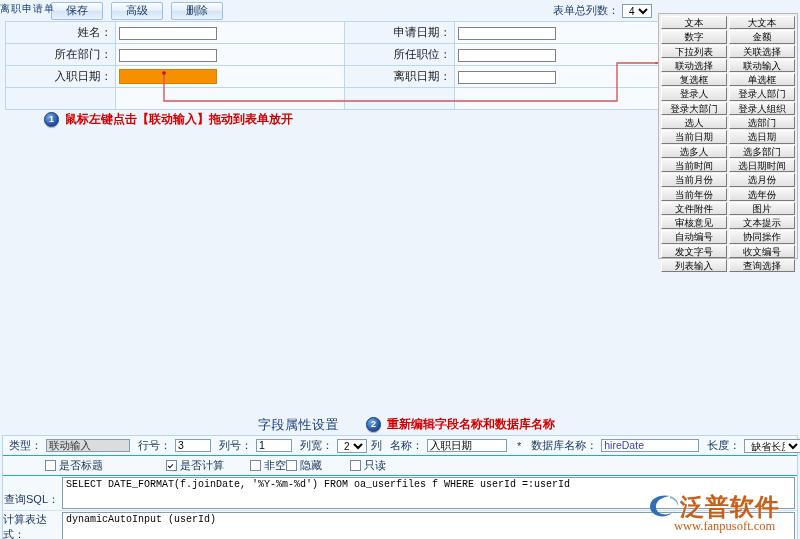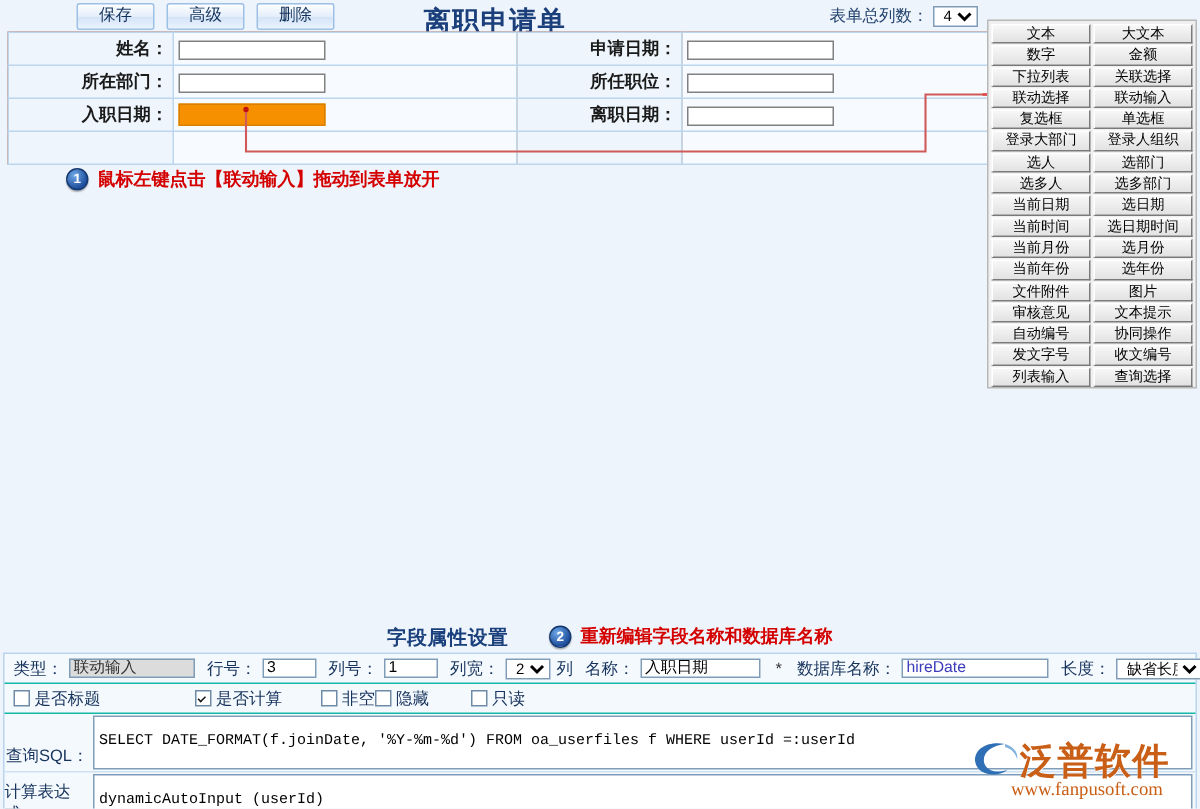--- a/index.html
+++ b/index.html
@@ -15,33 +15,32 @@
   #toolbar{position:absolute;left:4px;top:2px;display:flex;gap:8px;margin-left:47px;}
   .tb-btn{
     width:50px;height:16px;line-height:15px;text-align:center;
     font-size:11px;
     background:linear-gradient(to bottom,#fdfeff 0%,#e4eefb 50%,#d3e3f7 51%,#eaf3fd 100%);
     border:1px solid #9dc0e6;border-radius:2px;color:#12325c;
     box-shadow:0 1px 0 rgba(255,255,255,.8) inset;
     cursor:pointer;
   }
   #form-title{
-    position:absolute;left:0;top:2px;width:660px;text-align:center;
-    font-size:18px;font-weight:bold;color:#1b3f7a;letter-spacing:1px;
+    position:absolute;left:0;top:2px;width:660px;
+    font-size:10px;font-weight:normal;color:#1b3f7a;letter-spacing:1px;
   }
   #col-count-wrap{position:absolute;right:8px;top:3px;font-size:11px;color:#22426e;display:flex;align-items:center;gap:3px;}
   .mini-select{
     height:14px;font-size:10px;border:1px solid #7f9db9;background:#fff;
     padding:0 0 0 2px;
   }
   #form-table{
     position:absolute;left:5px;top:21px;width:648px;
-    border-collapse:collapse;background:#c2410c;
+    border-collapse:collapse;background:#7dd3fc;
     table-layout:fixed;
-    font-weight:bold;
   }
   #form-table td{
     border:1px solid #bcd6ee;height:21px;padding:0 3px;background:#f2f8fe;
   }
   .lbl-cell{text-align:right;width:103px;font-size:11.5px;color:#1a1a1a;background:#eef5fc !important;}
   .fld-cell{width:222px;background:#f7fbff !important;}
   .txtbox{
     width:96px;height:11px;border:1px solid #808080;background:#fff;
     display:inline-block;vertical-align:middle;
   }
@@ -77,21 +76,21 @@
     border:1px solid;border-color:#fff #7a7a7a #7a7a7a #fff;
     cursor:pointer;overflow:hidden;white-space:nowrap;
   }
   
   #prop-panel{
     position:absolute;left:0;top:415px;width:800px;height:124px;
     background:#eef4fb;
   }
   #prop-title-row{position:relative;height:18px;}
   #prop-title{
-    position:absolute;left:258px;top:1px;font-size:13px;font-weight:bold;color:#19407c;letter-spacing:.5px;
+    position:absolute;left:258px;top:1px;font-size:13px;font-weight:normal;color:#19407c;letter-spacing:.5px;
   }
   #note2{position:absolute;left:366px;top:1px;}
   #prop-rows{
     position:absolute;left:2px;top:20px;width:796px;
     border:1px solid #b9d4ec;background:#f4f9fe;box-sizing:border-box;
   }
   .prop-line{
     display:flex;align-items:center;height:19px;
     border-bottom:1px solid #14b8a6;padding-left:6px;gap:4px;
     font-size:11px;color:#15325b;white-space:nowrap;
@@ -119,21 +118,21 @@
   }
   .cbwrap{display:flex;align-items:center;gap:3px;font-size:11px;color:#15325b;}
   .big-row{display:flex;align-items:stretch;border-bottom:1px solid #cfe1f2;min-height:34px;}
   .big-lab{
     width:56px;flex:0 0 56px;display:flex;align-items:flex-end;justify-content:flex-end;
     font-size:11px;color:#15325b;padding:0 3px 3px 0;
   }
   .big-field{
     flex:1 1 auto;border:1px solid #7f9db9;background:#fff;margin:1px 2px 1px 0;
     font-family:"Liberation Mono","DejaVu Sans Mono",monospace;font-size:10px;
-    padding:11px 3px;color:#000;line-height:12px;overflow:hidden;
+    padding:1px 3px;color:#000;line-height:12px;overflow:hidden;
     position:relative;
   }
   
   #logo{
     position:absolute;right:4px;bottom:4px;width:148px;height:44px;
     pointer-events:none;
   }
   #logo .brand{
     position:absolute;left:32px;top:0;font-size:24px;font-weight:bold;color:#c95e16;
     font-family:"DejaVu Sans",sans-serif;letter-spacing:1px;
@@ -223,34 +222,38 @@
   </div>
   <div class="pal-row">
     <div class="pal-btn">联动选择</div>
     <div class="pal-btn">联动输入</div>
   </div>
   <div class="pal-row">
     <div class="pal-btn">复选框</div>
     <div class="pal-btn">单选框</div>
   </div>
   <div class="pal-row">
+    <div class="pal-btn">登录人</div>
+    <div class="pal-btn">登录人部门</div>
+  </div>
+  <div class="pal-row">
     <div class="pal-btn">登录大部门</div>
     <div class="pal-btn">登录人组织</div>
   </div>
   <div class="pal-row">
     <div class="pal-btn">选人</div>
     <div class="pal-btn">选部门</div>
   </div>
   <div class="pal-row">
+    <div class="pal-btn">当前日期</div>
+    <div class="pal-btn">选日期</div>
+  </div>
+  <div class="pal-row">
     <div class="pal-btn">选多人</div>
     <div class="pal-btn">选多部门</div>
-  </div>
-  <div class="pal-row">
-    <div class="pal-btn">当前日期</div>
-    <div class="pal-btn">选日期</div>
   </div>
   <div class="pal-row">
     <div class="pal-btn">当前时间</div>
     <div class="pal-btn">选日期时间</div>
   </div>
   <div class="pal-row">
     <div class="pal-btn">当前月份</div>
     <div class="pal-btn">选月份</div>
   </div>
   <div class="pal-row">
@@ -315,21 +318,21 @@
       <span class="spacer" style="width:32px;"></span>
       <span class="lab">长度：</span>
       <select class="sel" style="width:58px;">
         <option>缺省长度</option>
       </select>
       <span class="spacer" style="width:8px;"></span>
 
     </div>
 
     <div class="prop-line" style="gap:0;">
-      <span class="cbwrap" style="margin-right:26px;">
+      <span class="cbwrap" style="margin-right:26px;margin-left:36px;">
         <span class="cb"></span>
         <span>是否标题</span>
       </span>
       <span class="cbwrap" style="margin-right:26px;margin-left:37px;">
         <span class="cb on"></span>
         <span>是否计算</span>
       </span>
       <span class="cbwrap" style="">
         <span class="cb"></span>
         <span>非空</span>

